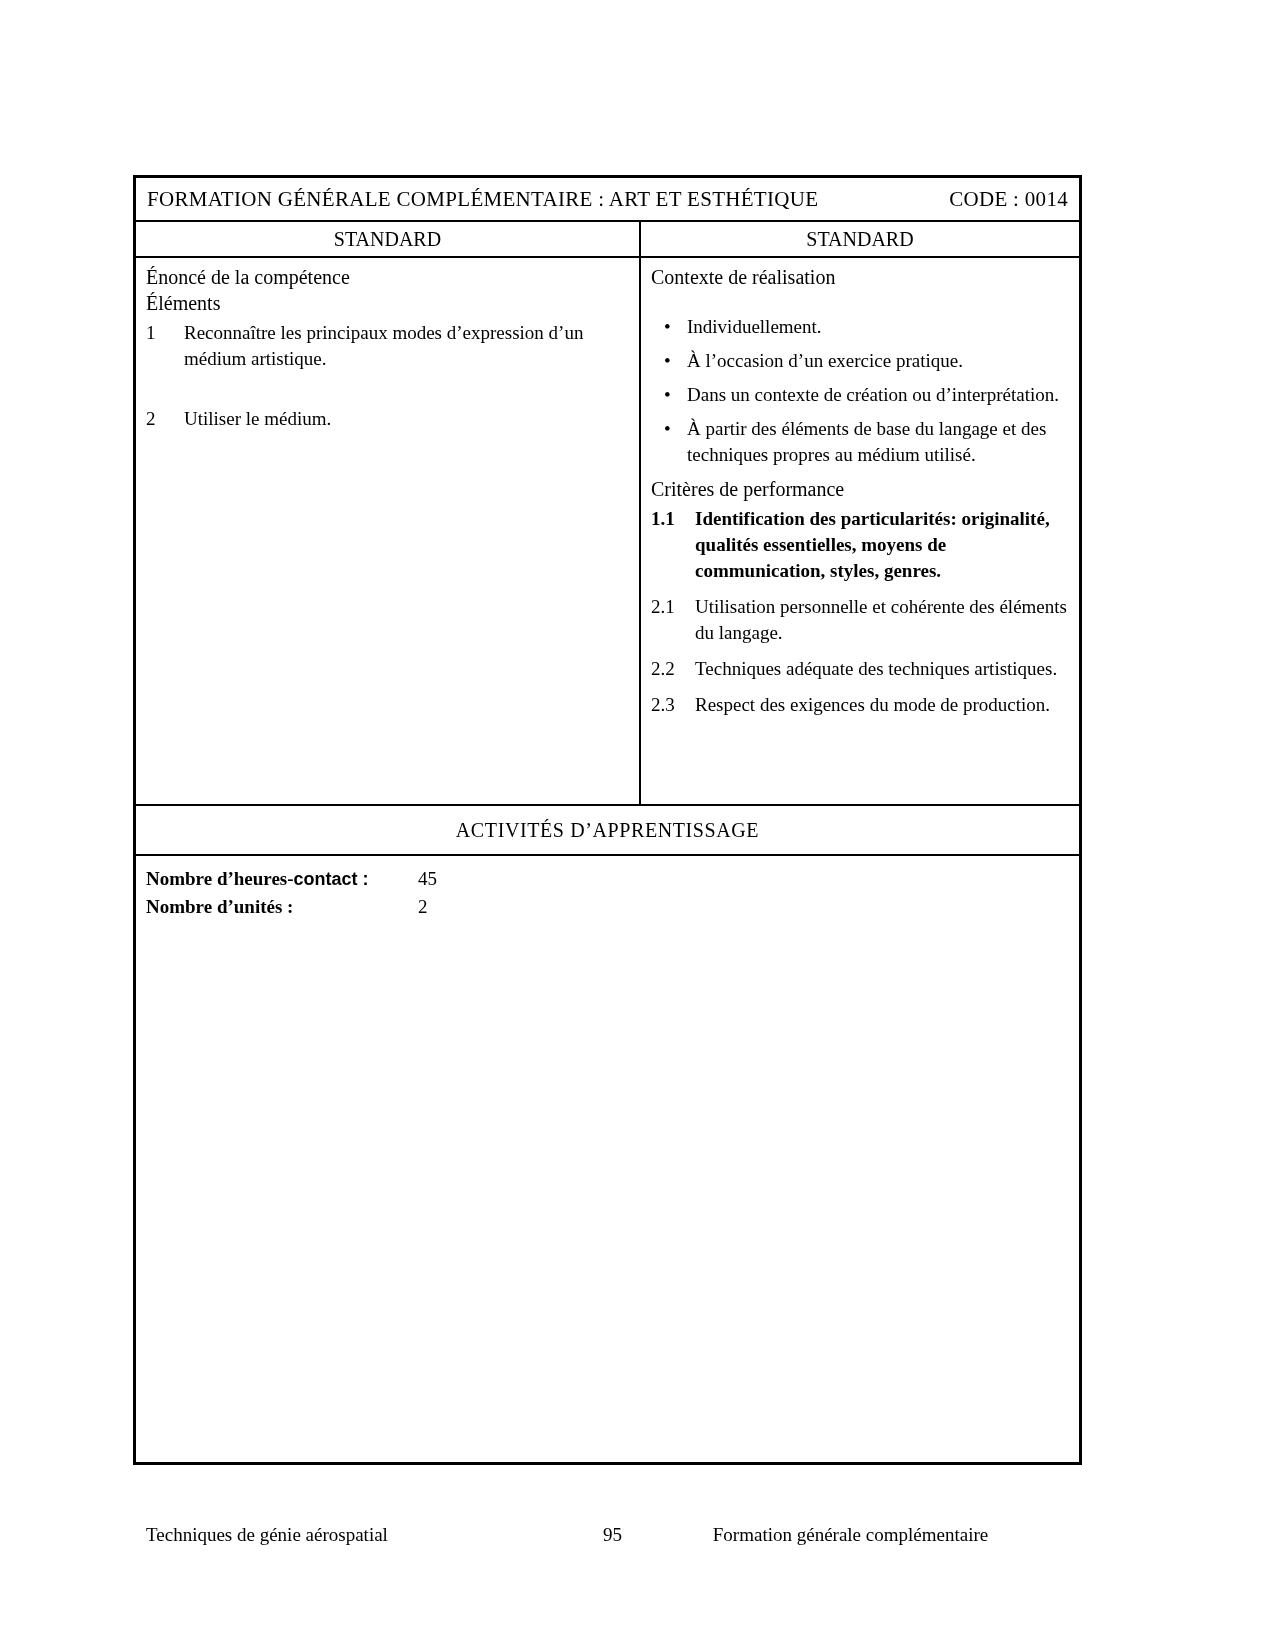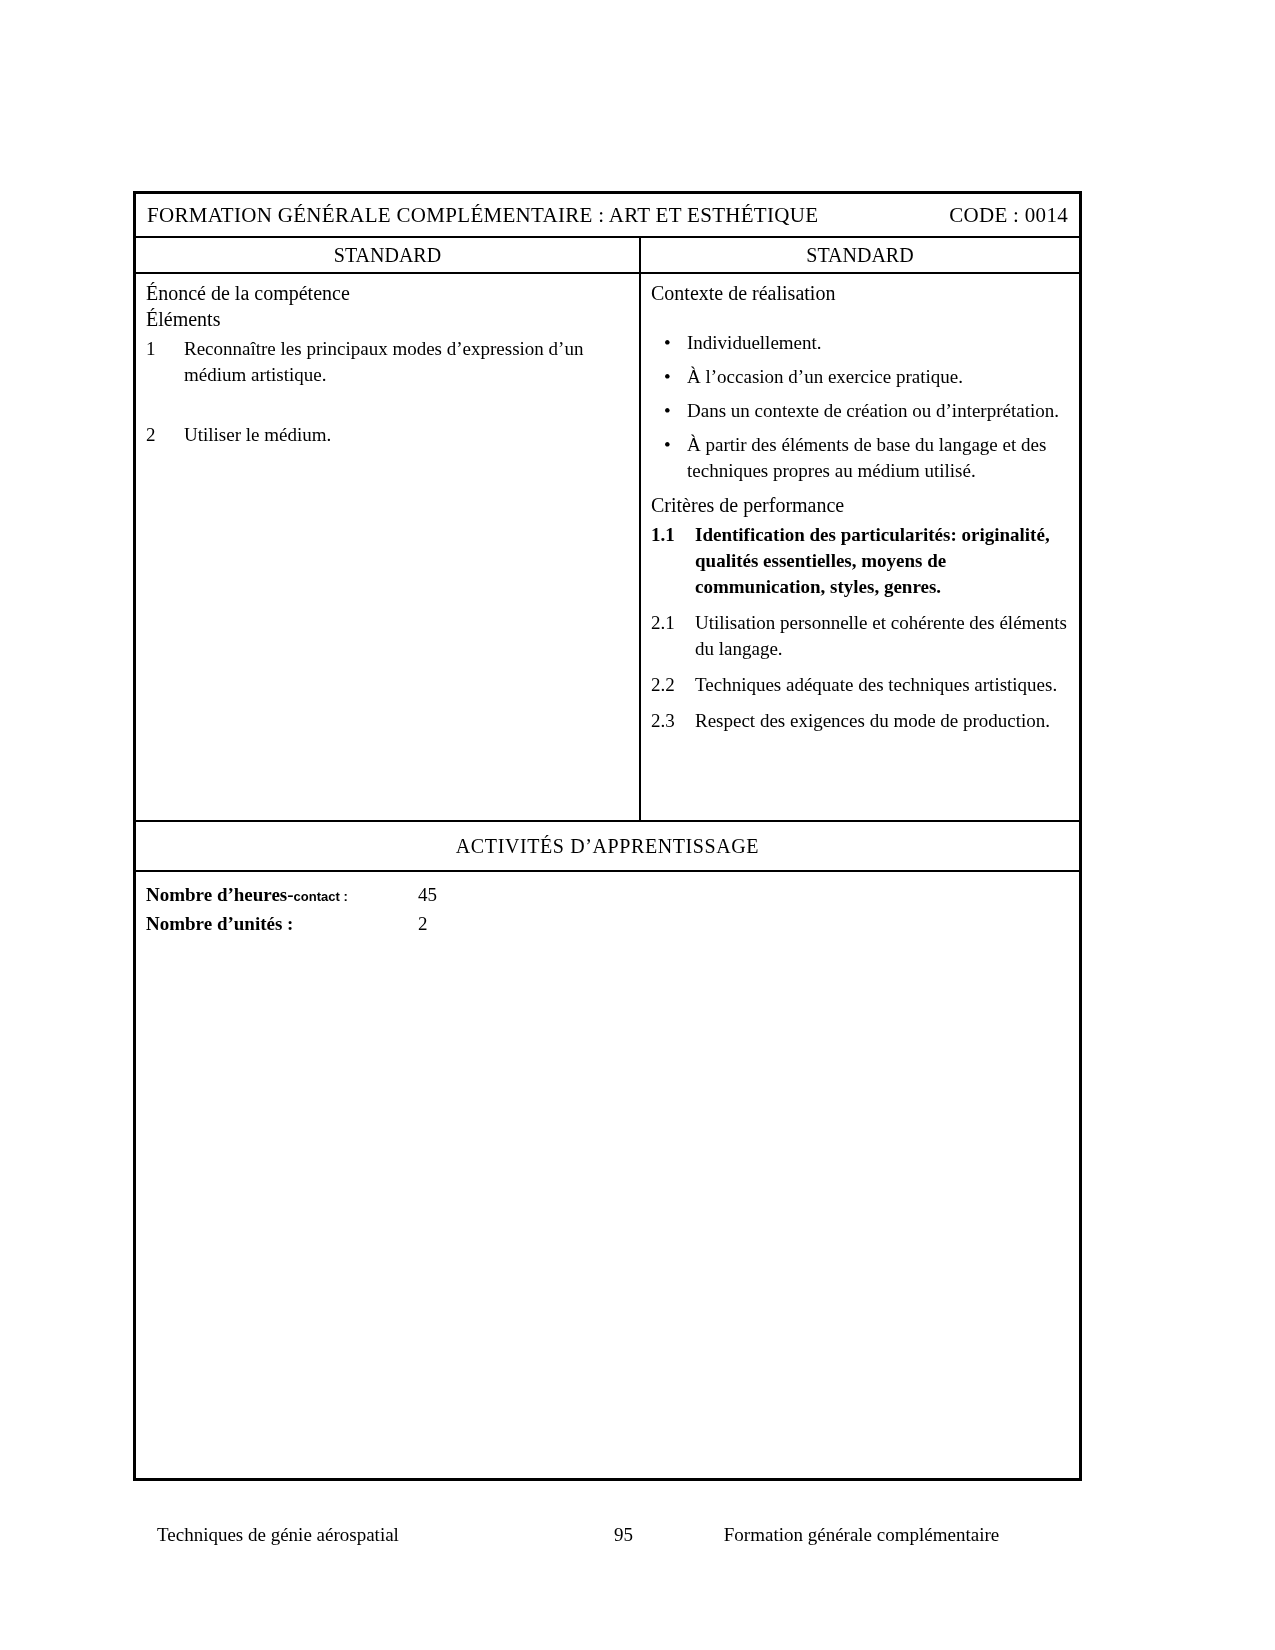--- a/index.html
+++ b/index.html
@@ -7,21 +7,21 @@
     position:relative;
     width:1275px;height:1650px;
     background:#ffffff;
     font-family:"Liberation Serif","DejaVu Serif",serif;
     color:#000;
     overflow:hidden;
   }
   .doc-table{
     position:absolute;left:133px;top:175px;width:949px;height:1290px;
     border:3px solid #000;box-sizing:border-box;
-    display:flex;flex-direction:column;margin-top:16px;
+    display:flex;flex-direction:column;
   }
   .title-row{
     height:44px;flex:0 0 44px;border-bottom:2px solid #000;
     display:flex;justify-content:space-between;align-items:center;
     padding:0 11px;font-size:21px;letter-spacing:0.3px;box-sizing:border-box;
   }
   .header-row{
     height:36px;flex:0 0 36px;border-bottom:2px solid #000;
     display:flex;font-size:20px;box-sizing:border-box;
   }
@@ -51,24 +51,24 @@
   .crit{margin-top:10px;}
   .crit.first{margin-top:4px;font-weight:bold;}
   .activites-row{
     height:50px;flex:0 0 50px;border-bottom:2px solid #000;
     display:flex;align-items:center;justify-content:center;
     font-size:20px;letter-spacing:0.6px;box-sizing:border-box;
   }
   .bottom-row{flex:1;padding:9px 10px;font-size:19px;line-height:27px;box-sizing:border-box;}
   .kv{display:flex;}
   .kv-label{flex:0 0 272px;font-weight:bold;}
-  .sans-part{font-family:"Liberation Sans","DejaVu Sans",sans-serif;font-size:13px;}
+  .sans-part{font-family:"Liberation Sans","DejaVu Sans",sans-serif;font-size:18px;}
   .kv-value{font-weight:normal;}
   .footer{
-    position:absolute;left:149px;top:1524px;width:949px;
+    position:absolute;left:138px;top:1524px;width:949px;
     display:grid;grid-template-columns:1fr auto 1fr;
     font-size:19px;align-items:baseline;padding:0 8px;box-sizing:border-box;
   }
   .footer .f-left{text-align:left;}
   .footer .f-center{text-align:center;}
   .footer .f-right{text-align:center;}
 </style>
 </head>
 <body>
 

